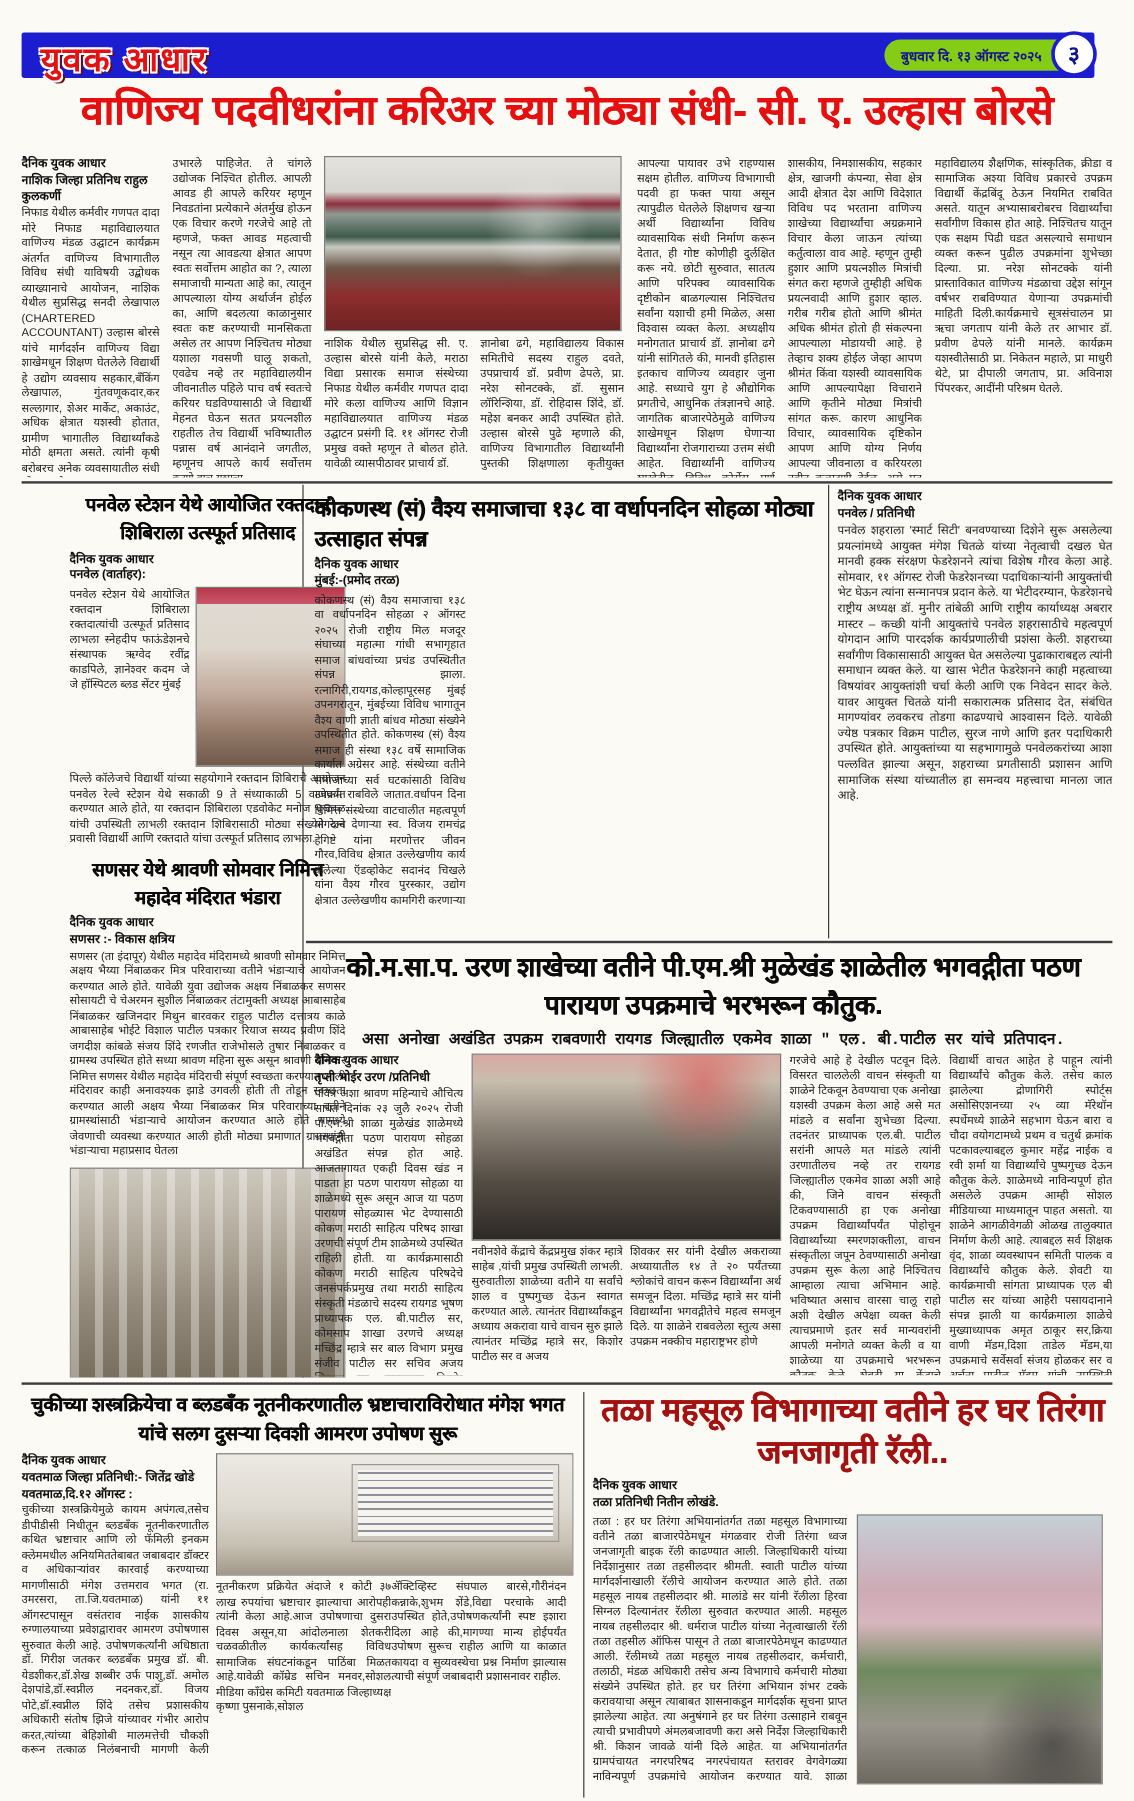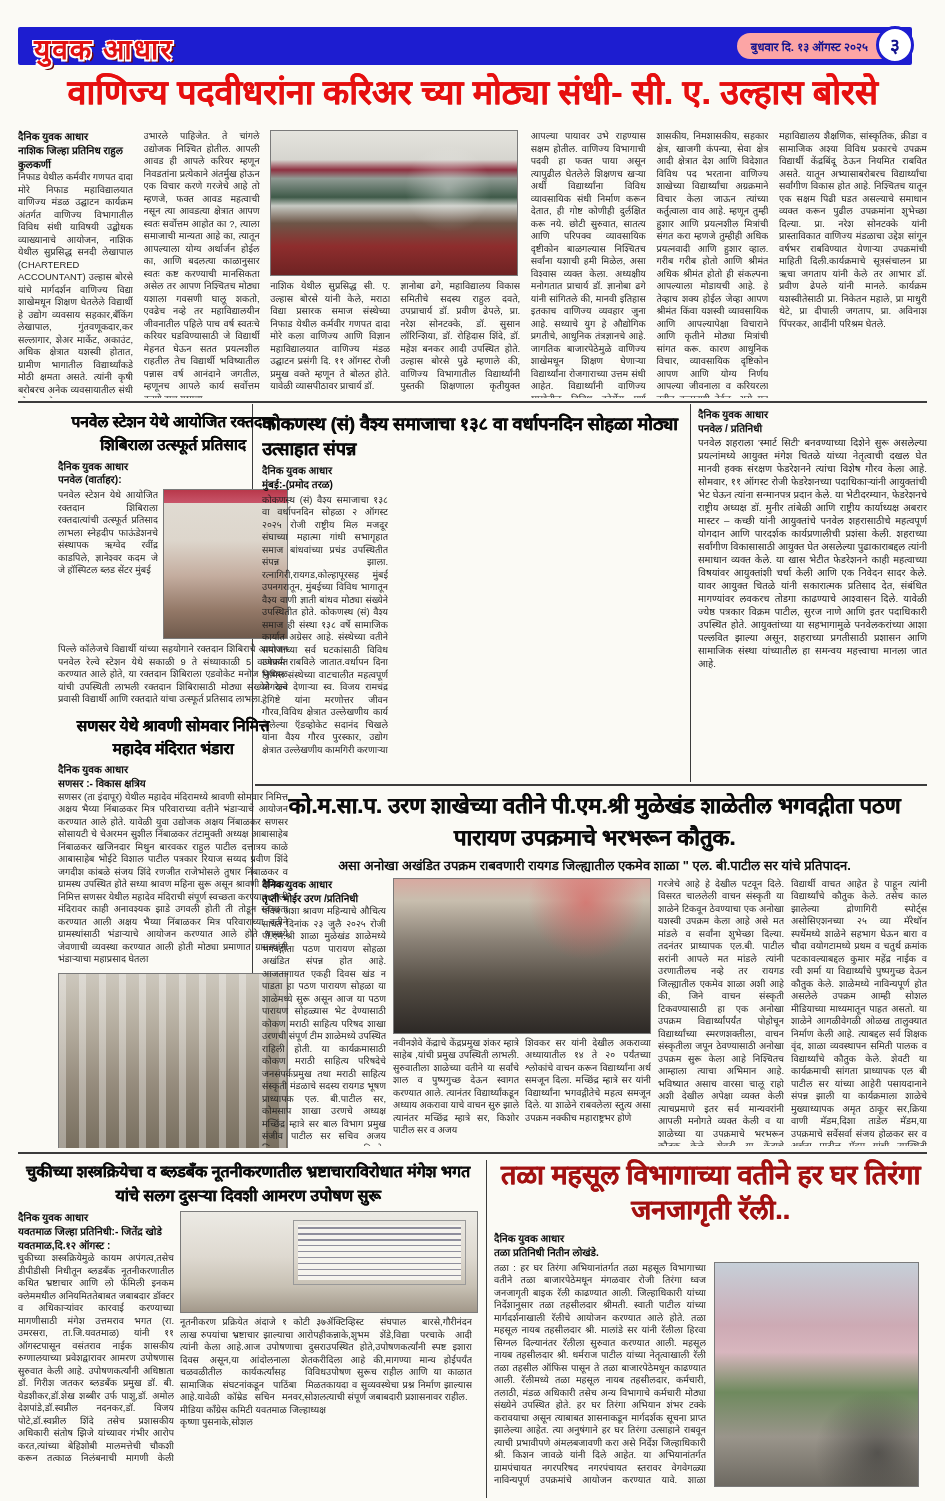--- a/index.html
+++ b/index.html
@@ -2,33 +2,33 @@
 <html lang="mr"><head>
 <meta charset="utf-8">
 <style>
   html,body{margin:0;padding:0;background:#e8e6e0;}
   .page{position:relative;width:945px;height:1501px;background:#fbfaf5;overflow:hidden;
         font-family:"Liberation Sans","DejaVu Sans",sans-serif;color:#1c1c1c;margin:0 auto;}
   
   .masthead{position:absolute;top:27px;left:18px;width:894px;height:38px;background:#1d1dd0;border-radius:2px;}
   .logo{position:absolute;left:16px;top:2px;font-size:28px;font-weight:800;color:#e31212;letter-spacing:2px;
         text-shadow:-1.5px -1.5px 0 #fff,1.5px -1.5px 0 #fff,-1.5px 1.5px 0 #fff,1.5px 1.5px 0 #fff,3px 3px 0 #6e0808;}
-  .datepill{position:absolute;right:4px;top:6px;height:26px;background:#fca5a5;border-radius:14px 4px 4px 14px;
+  .datepill{position:absolute;right:4px;top:6px;height:26px;background:#84cc16;border-radius:14px 4px 4px 14px;
         display:flex;align-items:center;padding:0 40px 0 14px;}
   .date{font-size:11.5px;font-weight:bold;color:#13138e;white-space:nowrap;}
   .pageno{position:absolute;right:-6px;top:-7px;width:38px;height:38px;border-radius:50%;background:#fff;
         border:3px solid #1d1dd0;box-sizing:border-box;display:flex;align-items:center;justify-content:center;
         font-size:19px;font-weight:800;color:#13138e;}
   
   .lead-head{position:absolute;top:74px;left:0;width:945px;margin:0;text-align:center;
         font-size:34px;font-weight:800;color:#e60f0f;line-height:1.1;text-shadow:.5px 0 #e60f0f;}
   .small-head{font-size:15.5px;font-weight:800;color:#0c0c0c;text-align:center;line-height:1.5;margin:2px 0 3px;text-shadow:.4px 0 #000;}
   .mid-head{font-size:18px;font-weight:800;color:#0c0c0c;line-height:1.4;margin:4px 0 2px;text-shadow:.5px 0 #000;}
   .geeta-head{font-size:22px;font-weight:800;color:#0c0c0c;text-align:center;line-height:1.45;margin:2px 0 2px;text-shadow:.5px 0 #000;}
-  .geeta-sub{font-size:13px;font-weight:bold;text-align:center;margin:2px 0 4px;color:#111;}
+  .geeta-sub{font-size:13px;font-weight:bold;text-align:center;margin:2px 0 4px;color:#111;font-family:Liberation Mono, monospace;}
   .tiranga-head{font-size:27px;font-weight:800;color:#a31111;text-align:center;line-height:1.3;margin:2px 0 4px;text-shadow:.5px 0 #a31111;}
   
   .body-txt{font-size:9.4px;line-height:1.33;text-align:justify;color:#1e1e1e;}
   .src{font-weight:bold;font-size:10.2px;color:#0d0d0d;line-height:1.35;}
   
   .lead-band{position:absolute;top:130px;left:18px;width:909px;height:268px;display:flex;justify-content:space-between;overflow:hidden;}
   .lc1{width:115px;} .lc2{width:116px;} .lcenter{width:250px;} .lc4{width:115px;} .lc5{width:112px;} .lc6{width:148px;}
   .lead-band > div{overflow:hidden;height:268px;}
   .lead-photo{width:248px;height:146px;border:1px solid #7a7a7a;box-sizing:border-box;}
   .caps{display:flex;justify-content:space-between;margin-top:4px;}

